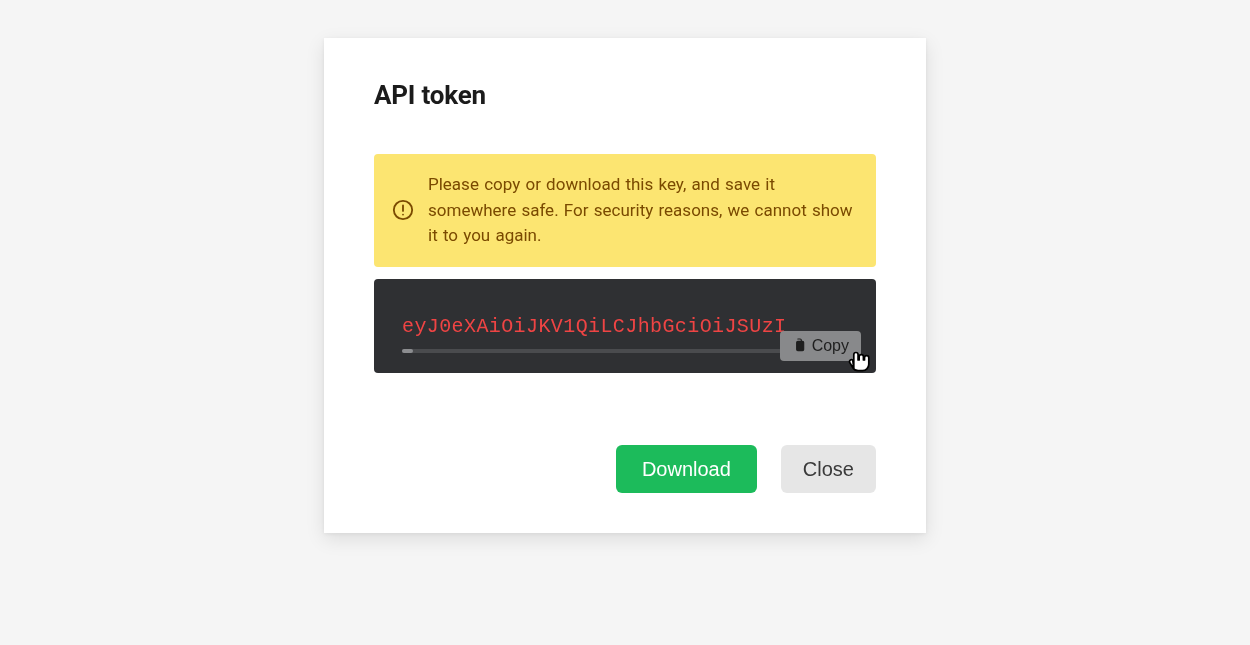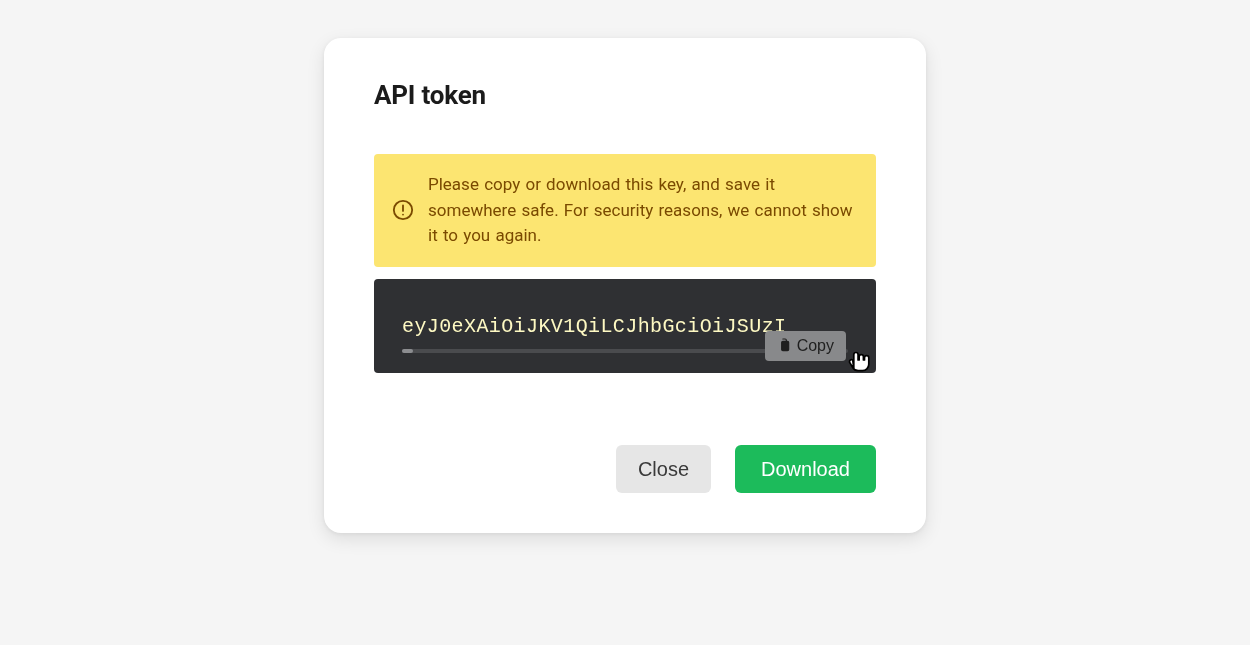--- a/index.html
+++ b/index.html
@@ -14,21 +14,21 @@
       width: 100%;
       height: 100%;
       display: flex;
       justify-content: center;
       align-items: flex-start;
       padding-top: 38px;
     }
     .dialog {
       width: 602px;
       background: #ffffff;
-      border-radius: 17px;
+      border-radius: 0;
       box-shadow: 0 6px 18px rgba(0,0,0,0.10), 0 1px 4px rgba(0,0,0,0.06);
       padding: 42px 50px 40px 50px;
       position: relative;
     }
     .dialog-title {
       font-size: 26px;
       font-weight: 700;
       color: #1b1b1b;
       letter-spacing: -0.2px;
       margin-bottom: 44px;
@@ -69,21 +69,21 @@
       margin-bottom: 72px;
     }
     .token-text-wrap {
       overflow: hidden;
       white-space: nowrap;
       max-width: 100%;
     }
     .token-text {
       font-family: "SFMono-Regular", Consolas, "Liberation Mono", Menlo, monospace;
       font-size: 20px;
-      color: #fef9c3;
+      color: #ef4444;
       letter-spacing: 0.4px;
       line-height: 1.2;
     }
     .scrollbar {
       margin-top: 10px;
       height: 4px;
       border-radius: 2px;
       background: #4a4b4e;
       position: relative;
       width: 100%;
@@ -93,21 +93,21 @@
       left: 0;
       top: 0;
       height: 100%;
       width: 2.5%;
       background: #8c8d90;
       border-radius: 2px;
     }
 
     .copy-btn {
       position: absolute;
-      right: 30px;
+      right: 15px;
       bottom: 12px;
       background: #88898b;
       border-radius: 4px;
       padding: 6px 12px;
       font-size: 16px;
       color: #1f1f1f;
       display: inline-flex;
       align-items: center;
       gap: 6px;
       cursor: pointer;
@@ -185,18 +185,18 @@
       </button>
 
       <span class="cursor-overlay" style="right:6px; bottom:-6px;">
         <svg width="26" height="30" viewBox="0 0 24 28">
           <path d="M9 22 V9 a2 2 0 0 1 4 0 v5 h1 v-3 a2 2 0 0 1 4 0 v3 h1 v-2 a2 2 0 0 1 4 0 v6 a6 6 0 0 1 -6 6 h-4 a6 6 0 0 1 -5 -3 l-3 -5 a2 2 0 0 1 3 -2 z" fill="#ffffff" stroke="#000000" stroke-width="1.6" stroke-linejoin="round"></path>
         </svg>
       </span>
     </div>
 
     <div class="actions">
+      <button class="btn btn-primary">Download</button>
       <button class="btn btn-secondary">Close</button>
-      <button class="btn btn-primary">Download</button>
     </div>
 
   </div>
 </div>
 
 </body></html>

